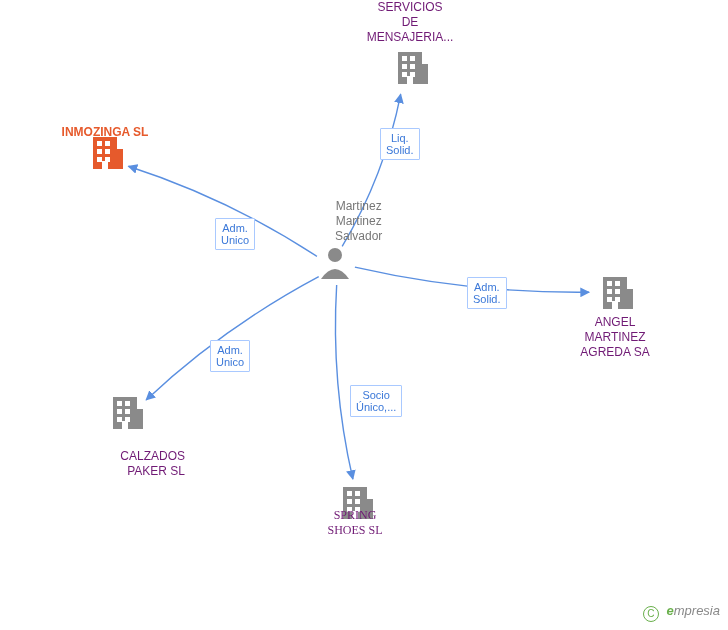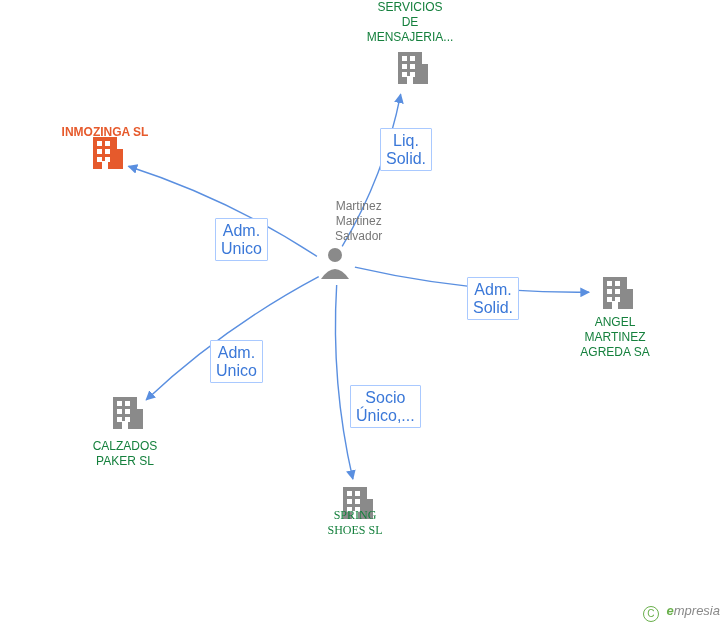--- a/index.html
+++ b/index.html
@@ -12,29 +12,29 @@
     position: relative;
     overflow: hidden;
   }
   svg { position: absolute; top: 0; left: 0; }
   .node-label, .center-label {
     position: absolute;
     text-align: center;
     line-height: 1.25;
     white-space: pre;
   }
-  .node-label { color: #15803d; }
+  .node-label { color: #701a75; }
   .center-label { color: #777; }
   .node-highlight { color: #e65a2c; font-weight: bold; }
   .edge-label {
     position: absolute;
     border: 1px solid #a9c9ff;
     background: #fff;
     color: #3b78d8;
-    font-size: 16px;
+    font-size: 11px;
     line-height: 1.1;
     padding: 3px 5px;
     text-align: center;
     white-space: pre;
     border-radius: 1px;
   }
   .watermark {
     position: absolute;
     right: 8px; bottom: 8px;
     font-size: 13px;
@@ -144,21 +144,21 @@
 Salvador</div>
     <div class="node-label" style="left: 350px; top: 0px; width: 120px;">SERVICIOS
 DE
 MENSAJERIA...</div>
     <div class="node-label node-highlight" style="left: 45px; top: 113px; width: 120px; margin-top: 12px;">INMOZINGA SL</div>
     <div class="node-label" style="left: 555px; top: 315px; width: 120px; text-align: center;">ANGEL
 MARTINEZ
 AGREDA SA</div>
     <div class="node-label" style="left: 295px; top: 508px; width: 120px; font-family: Liberation Serif, serif;">SPRING
 SHOES SL</div>
-    <div class="node-label" style="left: 65px; top: 439px; width: 120px;">CALZADOS
+    <div class="node-label" style="left: 65px; top: 449px; width: 120px; text-align: right;">CALZADOS
 PAKER SL</div>
     <div class="edge-label" style="left: 380px; top: 128px;">Liq.
 Solid.</div>
     <div class="edge-label" style="left: 215px; top: 218px;">Adm.
 Unico</div>
     <div class="edge-label" style="left: 467px; top: 277px;">Adm.
 Solid.</div>
     <div class="edge-label" style="left: 330px; top: 385px; margin-left: 20px;">Socio
 Único,...</div>
     <div class="edge-label" style="left: 210px; top: 340px;">Adm.

